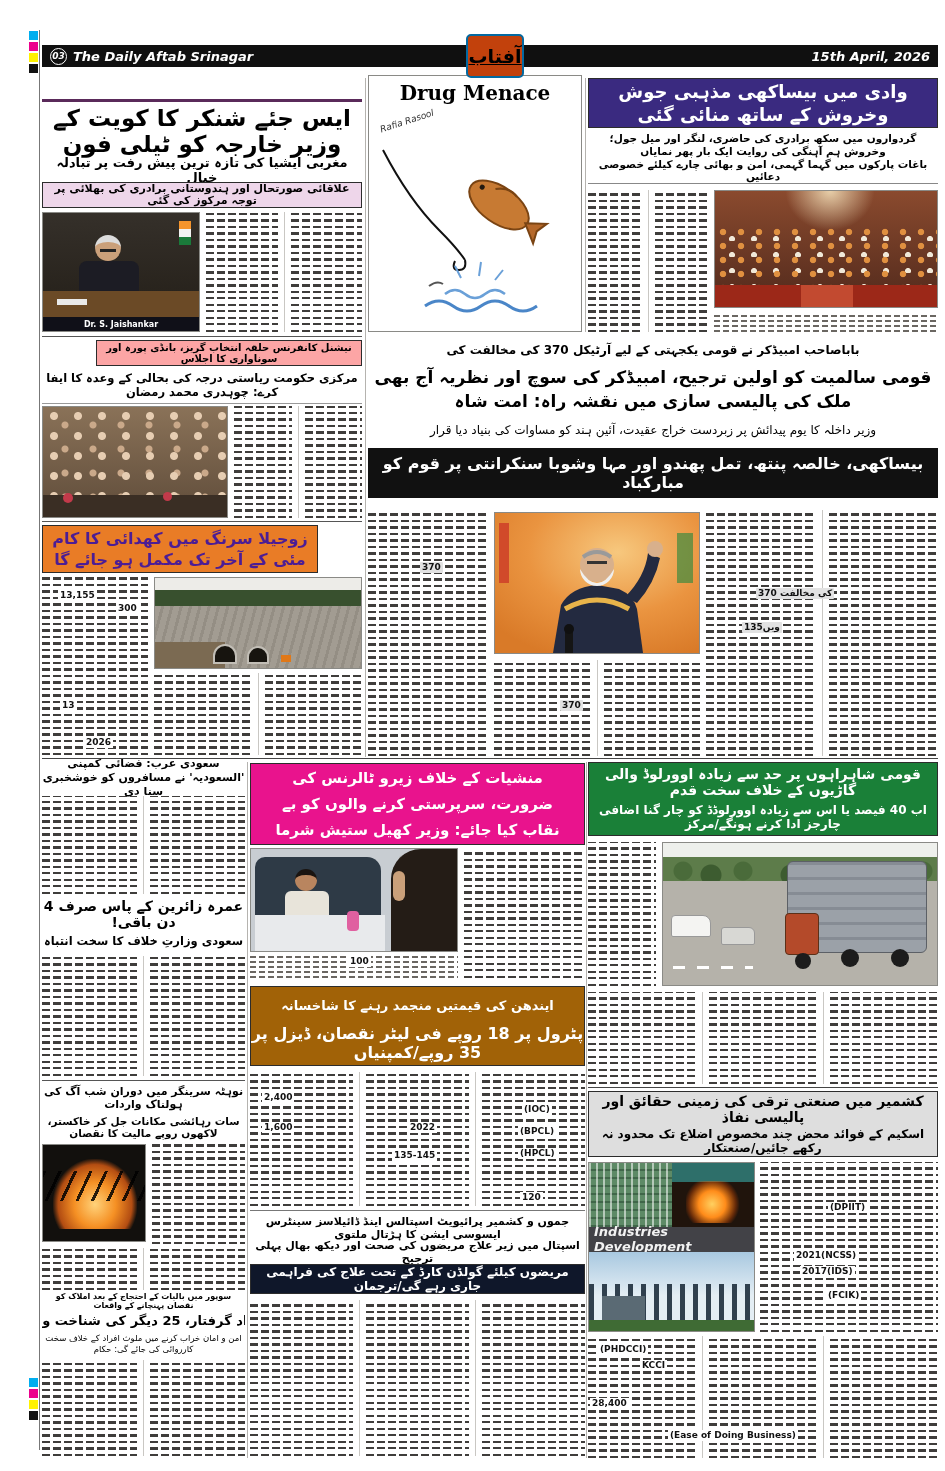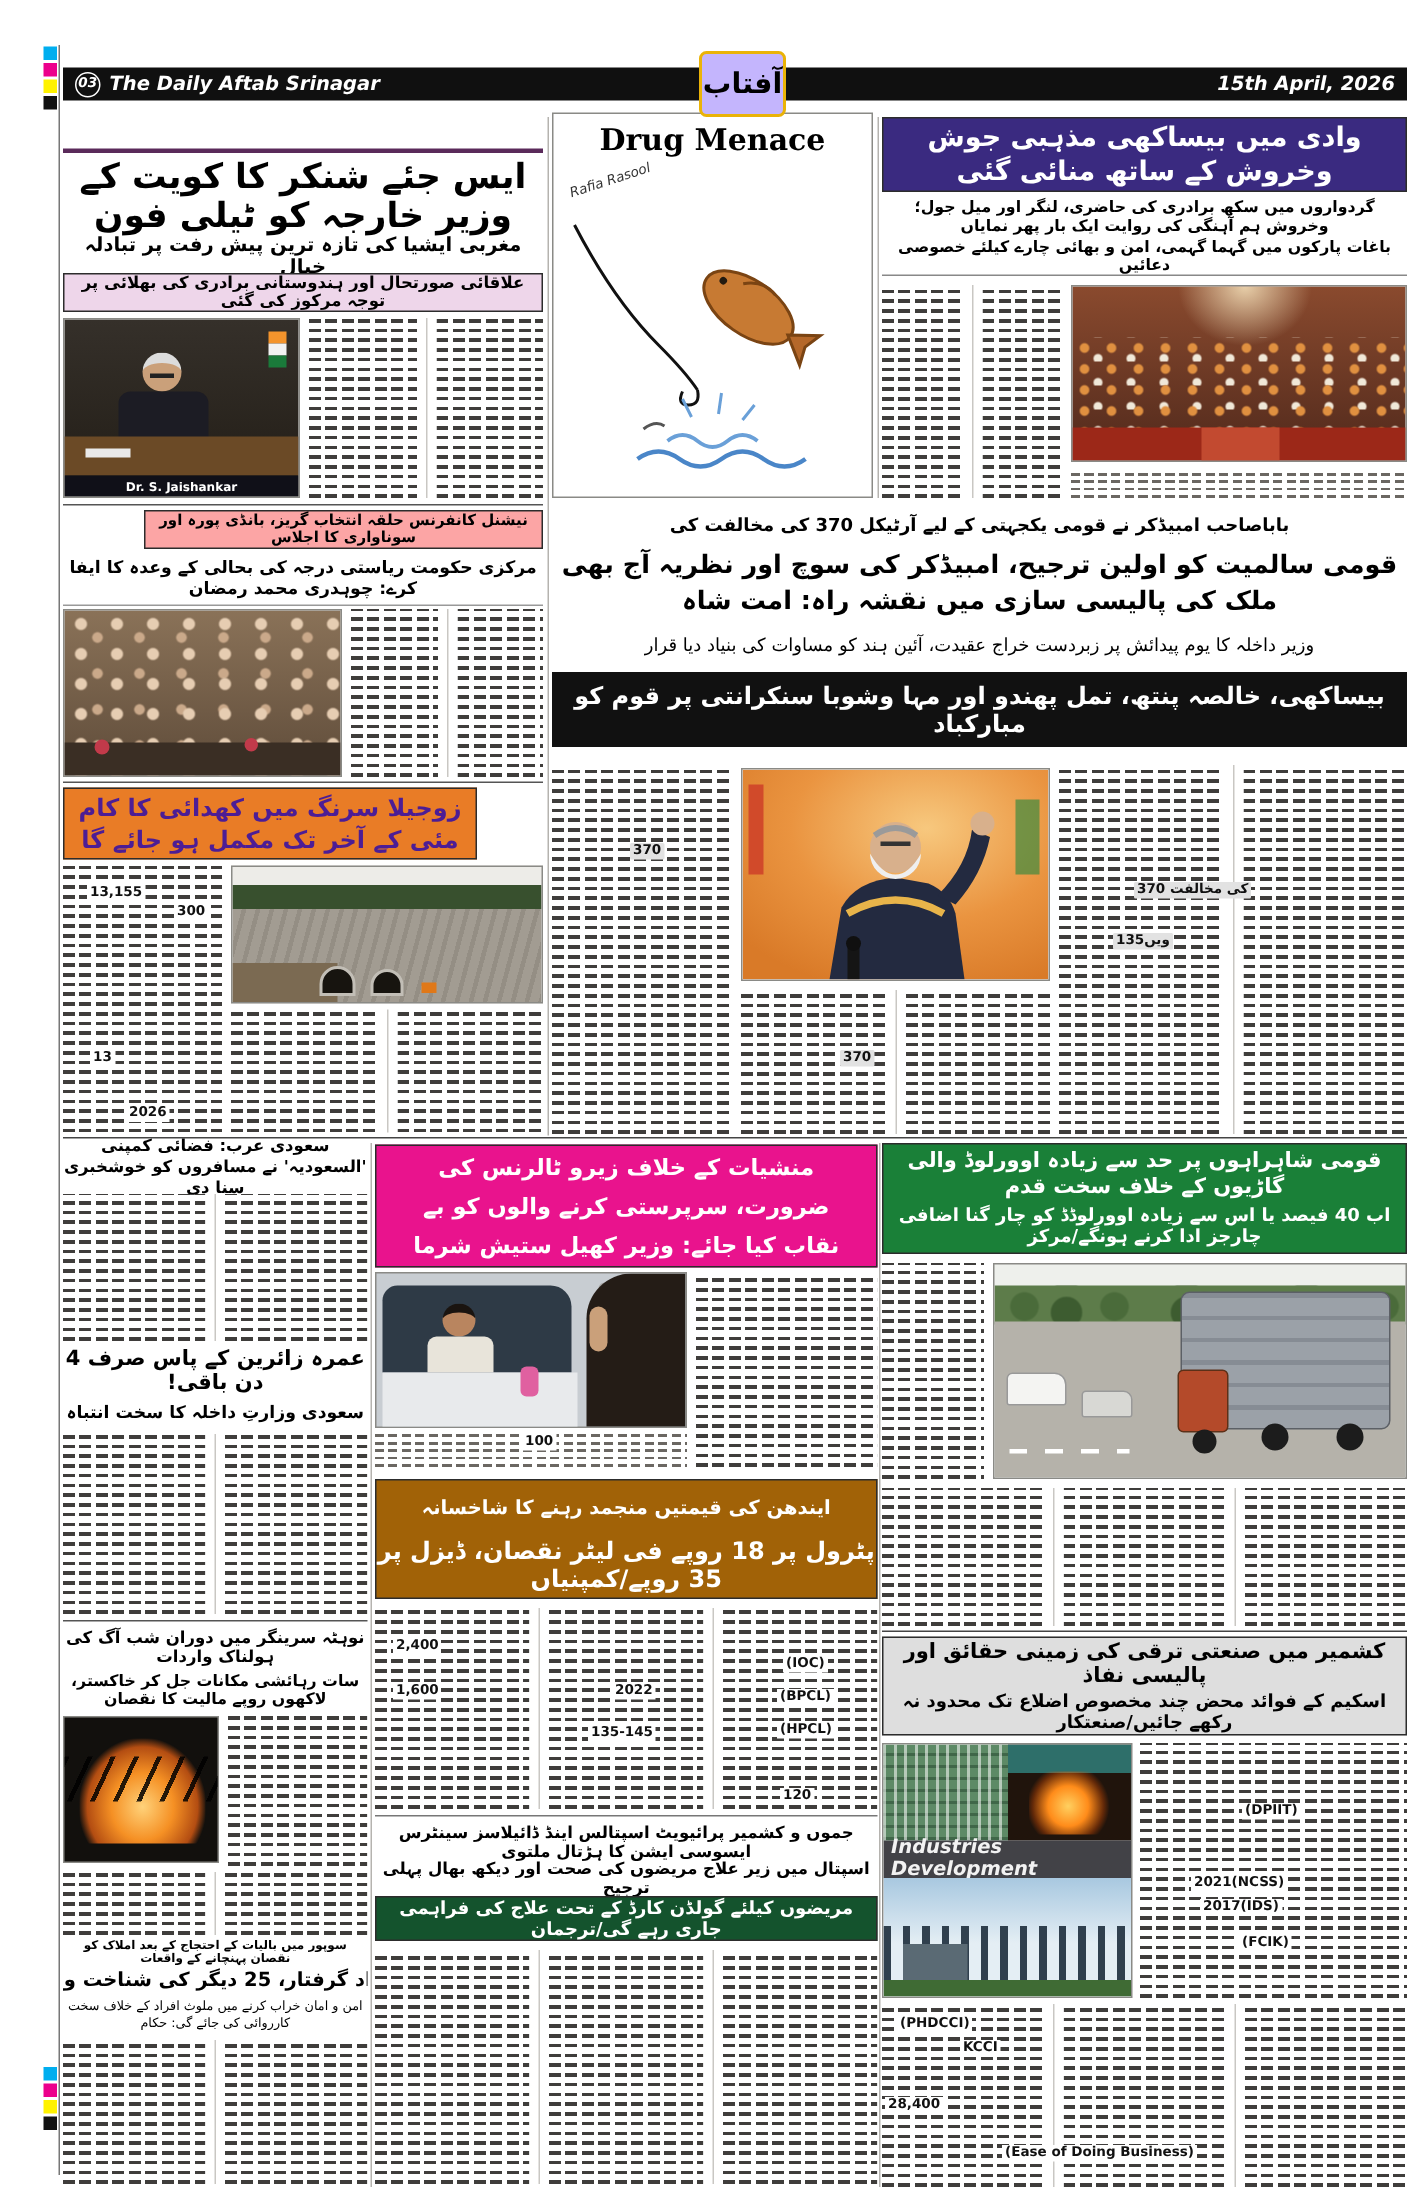--- a/index.html
+++ b/index.html
@@ -45,21 +45,21 @@
   </div>
   <div class="abs" style="left:39px;top:30px;width:1px;height:1420px;background:#777;"></div>
 
   <div class="abs" style="left:42px;top:45px;width:896px;height:22px;background:#101010;display:flex;align-items:center;justify-content:space-between;padding:0 8px;">
     <div style="display:flex;align-items:center;gap:6px;">
       <span style="width:15px;height:15px;border:1.5px solid #fff;border-radius:50%;color:#fff;font:bold italic 9px 'DejaVu Sans',sans-serif;display:flex;align-items:center;justify-content:center;">03</span>
       <span style="color:#fff;font:bold italic 13px 'DejaVu Sans',sans-serif;">The Daily Aftab Srinagar</span>
     </div>
     <span style="color:#fff;font:bold italic 13px 'DejaVu Sans',sans-serif;">15th April, 2026</span>
   </div>
-  <div class="abs ctr" style="left:466px;top:34px;width:58px;height:44px;background:#c4b5fd;border:2px solid #eab308;border-radius:5px;z-index:3;">
+  <div class="abs ctr" style="left:466px;top:34px;width:58px;height:44px;background:#c2410c;border:2px solid #0369a1;border-radius:5px;z-index:3;text-decoration:underline;">
     <span class="u" style="font:bold 19px 'DejaVu Sans',sans-serif;">آفتاب</span>
   </div>
 
   <div class="abs" style="left:42px;top:99px;width:320px;height:3px;background:#5a2a5a;"></div>
   <div class="abs ctr u b" style="left:42px;top:104px;width:320px;height:54px;font-size:23px;line-height:26px;">ایس جئے شنکر کا کویت کے وزیر خارجہ کو ٹیلی فون</div>
   <div class="abs ctr u b" style="left:42px;top:160px;width:320px;height:20px;font-size:13px;">مغربی ایشیا کی تازہ ترین پیش رفت پر تبادلہ خیال</div>
   <div class="abs ctr u b bar-border" style="left:42px;top:182px;width:320px;height:26px;background:#eed6ea;font-size:11px;line-height:12px;">علاقائی صورتحال اور ہندوستانی برادری کی بھلائی پر توجہ مرکوز کی گئی</div>
 
   <div class="abs photo" style="left:42px;top:212px;width:158px;height:120px;background:linear-gradient(#35302a,#221d16);">
     <div class="abs" style="right:8px;top:8px;width:12px;height:8px;background:#f4942c;"></div>
@@ -115,21 +115,21 @@
   </div>
   <div class="abs" style="left:42px;top:758px;width:896px;height:1px;background:#444;"></div>
 
   <div class="abs ctr u b" style="left:42px;top:763px;width:203px;height:30px;font-size:11px;line-height:14px;">سعودی عرب: فضائی کمپنی 'السعودیہ' نے مسافروں کو خوشخبری سنا دی</div>
   <div class="abs cols" style="left:42px;top:796px;width:203px;height:98px;">
     <div class="tx"></div>
       <div class="vr"></div>
       <div class="tx"></div>
   </div>
   <div class="abs ctr u b" style="left:42px;top:898px;width:203px;height:32px;font-size:14px;line-height:16px;">عمرہ زائرین کے پاس صرف 4 دن باقی!</div>
-  <div class="abs ctr u b" style="left:42px;top:932px;width:203px;height:18px;font-size:11.5px;">سعودی وزارتِ داخلہ کا سخت انتباہ</div>
+  <div class="abs ctr u b" style="left:42px;top:932px;width:203px;height:18px;font-size:11.5px;">سعودی وزارتِ خلاف کا سخت انتباہ</div>
   <div class="abs cols" style="left:42px;top:956px;width:203px;height:120px;">
     <div class="tx"></div>
       <div class="vr"></div>
       <div class="tx"></div>
   </div>
   <div class="abs" style="left:42px;top:1080px;width:203px;height:1px;background:#555;"></div>
 
   <div class="abs ctr u b" style="left:42px;top:1084px;width:203px;height:28px;font-size:11px;line-height:13px;">نوہٹہ سرینگر میں دوران شب آگ کی ہولناک واردات</div>
   <div class="abs ctr u b" style="left:42px;top:1114px;width:203px;height:26px;font-size:10.5px;line-height:12px;">سات رہائشی مکانات جل کر خاکستر، لاکھوں روپے مالیت کا نقصان</div>
   <div class="abs photo" style="left:42px;top:1144px;width:104px;height:98px;background:#12100d;">
@@ -257,21 +257,21 @@
     <div class="tx"></div>
       <div class="vr"></div>
       <div class="tx"></div>
       <div class="vr"></div>
       <div class="tx"></div>
   </div>
   <div class="abs" style="left:250px;top:1210px;width:335px;height:1px;background:#777;"></div>
 
   <div class="abs ctr u b" style="left:250px;top:1214px;width:335px;height:28px;font-size:11px;line-height:13px;">جموں و کشمیر پرائیویٹ اسپتالس اینڈ ڈائیلاسز سینٹرس ایسوسی ایشن کا ہڑتال ملتوی</div>
   <div class="abs ctr u b" style="left:250px;top:1244px;width:335px;height:16px;font-size:11px;">اسپتال میں زیر علاج مریضوں کی صحت اور دیکھ بھال پہلی ترجیح</div>
-  <div class="abs ctr u b bar-border" style="left:250px;top:1264px;width:335px;height:30px;background:#14532d;color:#fff;font-size:12px;">مریضوں کیلئے گولڈن کارڈ کے تحت علاج کی فراہمی جاری رہے گی/ترجمان</div>
+  <div class="abs ctr u b bar-border" style="left:250px;top:1264px;width:335px;height:30px;background:#0f172a;color:#fff;font-size:12px;">مریضوں کیلئے گولڈن کارڈ کے تحت علاج کی فراہمی جاری رہے گی/ترجمان</div>
   <div class="abs cols" style="left:250px;top:1300px;width:335px;height:156px;">
     <div class="tx"></div>
       <div class="vr"></div>
       <div class="tx"></div>
       <div class="vr"></div>
       <div class="tx"></div>
   </div>
 
   <div class="abs bar-border" style="left:588px;top:762px;width:350px;height:74px;background:#1a8038;color:#fff;">
     <div class="ctr u b" style="height:38px;font-size:14px;">قومی شاہراہوں پر حد سے زیادہ اوورلوڈ والی گاڑیوں کے خلاف سخت قدم</div>

